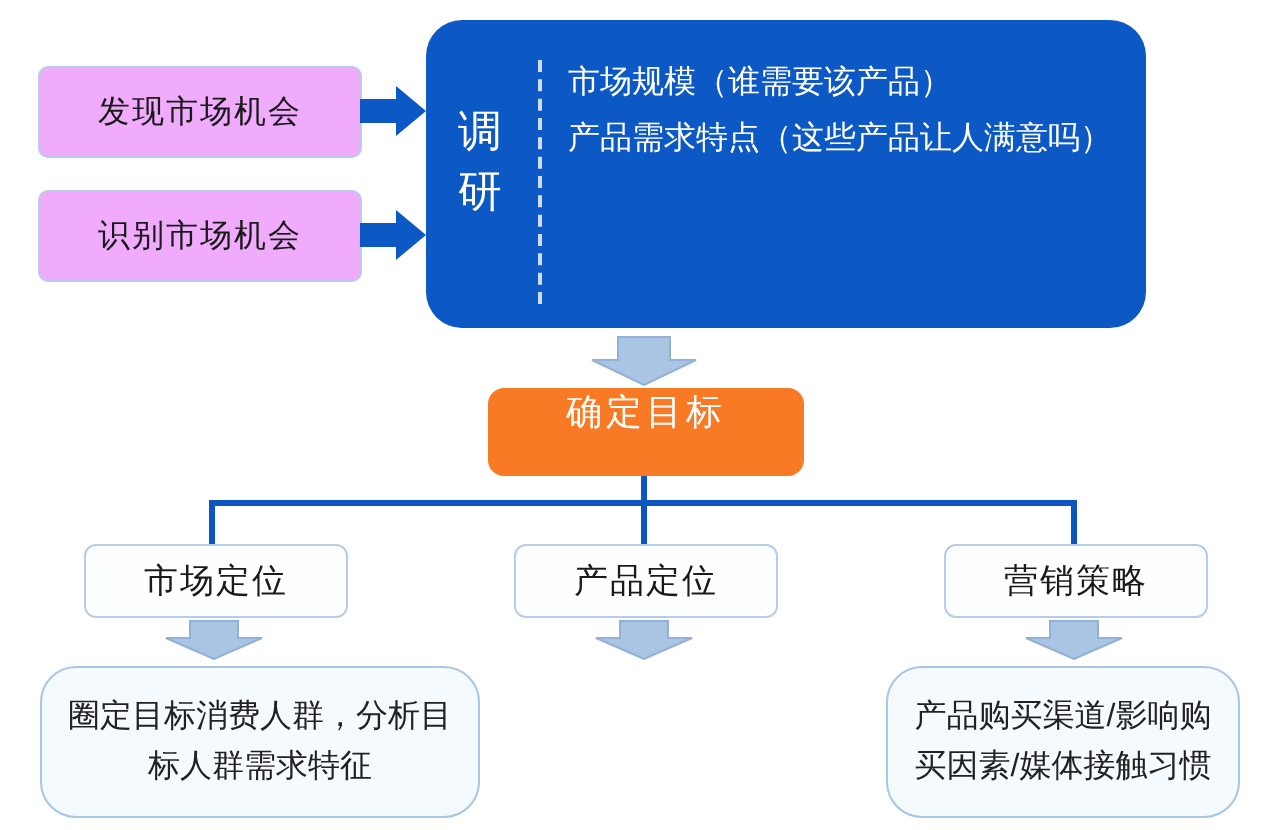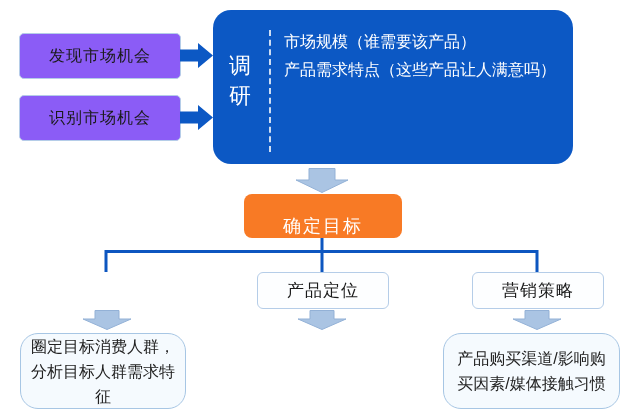--- a/index.html
+++ b/index.html
@@ -12,21 +12,21 @@
     --detail-border:#A7C6E4;
     --detail-bg:#F5FAFE;
     --ink:#1A1A1A;
   }
   html,body{margin:0;padding:0;background:#fff;}
   body{font-family:"Liberation Sans","DejaVu Sans",sans-serif;color:var(--ink);}
   .canvas{position:relative;width:644px;height:415px;background:#fff;overflow:hidden;}
 
   .input-box{
     position:absolute;left:19px;width:160px;height:44px;
-    background:#8b5cf6;border:1px solid var(--box-border);border-radius:5px;
+    background:#f0abfc;border:1px solid var(--box-border);border-radius:5px;
     display:flex;align-items:center;justify-content:center;
     font-size:16px;letter-spacing:1px;
   }
   .input-box.first{top:33px;}
   .input-box.second{top:95px;}
 
   .arrow-right{position:absolute;left:180px;width:33px;height:25px;}
   .arrow-right.first{top:43px;}
   .arrow-right.second{top:105px;}
   .arrow-right polygon{fill:var(--deep-blue);}
@@ -52,21 +52,21 @@
   .down-arrow polygon{fill:var(--soft-arrow);stroke:var(--soft-arrow-edge);stroke-width:1;}
   .down-arrow.big{left:295px;top:168px;width:54px;height:25px;}
   .down-arrow.small{width:50px;height:20px;top:310px;}
   .down-arrow.s1{left:82px;}
   .down-arrow.s2{left:297px;}
   .down-arrow.s3{left:512px;}
 
   .goal-box{
     position:absolute;left:244px;top:194px;width:158px;height:44px;
     background:var(--orange);border-radius:8px;color:#fff;
-    display:flex;align-items:flex-end;justify-content:center;
+    display:flex;align-items:flex-start;justify-content:center;
     font-size:18px;letter-spacing:2px;
   }
 
   .connector-svg{position:absolute;left:0;top:0;width:644px;height:415px;pointer-events:none;}
   .connector-svg path{stroke:var(--line-blue);stroke-width:3;fill:none;}
 
   .branch-label{
     position:absolute;top:272px;width:130px;height:35px;
     background:#FDFEFF;border:1px solid var(--box-border);border-radius:6px;
     display:flex;align-items:center;justify-content:center;
@@ -76,21 +76,21 @@
   .branch-label.b2{left:257px;font-family:Liberation Mono, monospace;}
   .branch-label.b3{left:472px;}
 
   .detail-box{
     position:absolute;top:333px;height:76px;
     background:var(--detail-bg);border:1px solid var(--detail-border);border-radius:18px;
     display:flex;align-items:center;justify-content:center;
     font-size:16px;line-height:25px;text-align:center;
     padding:2px 10px;box-sizing:border-box;color:#222;
   }
-  .detail-box.d1{left:20px;width:166px;}
+  .detail-box.d1{left:20px;width:220px;}
   .detail-box.d2{left:238px;width:176px;}
   .detail-box.d3{left:443px;width:177px;}
 </style>
 </head>
 <body>
 
 <div class="canvas">
 
   <div class="input-box first">
     <span>发现市场机会</span>
@@ -123,20 +123,23 @@
   </svg>
 
   <div class="goal-box">
     <span>确定目标</span>
   </div>
 
   <svg class="connector-svg">
     <path d="M322 238 L322 272 M106 272 L106 251.5 L537 251.5 L537 272"></path>
   </svg>
 
+  <div class="branch-label b1">
+    <span>市场定位</span>
+  </div>
   <div class="branch-label b2">
     <span>产品定位</span>
   </div>
   <div class="branch-label b3">
     <span>营销策略</span>
   </div>
 
   <svg class="down-arrow small s1" viewBox="0 0 50 20">
     <polygon points="13,0.5 37,0.5 37,9 49,9 25,19.5 1,9 13,9"></polygon>
   </svg>

